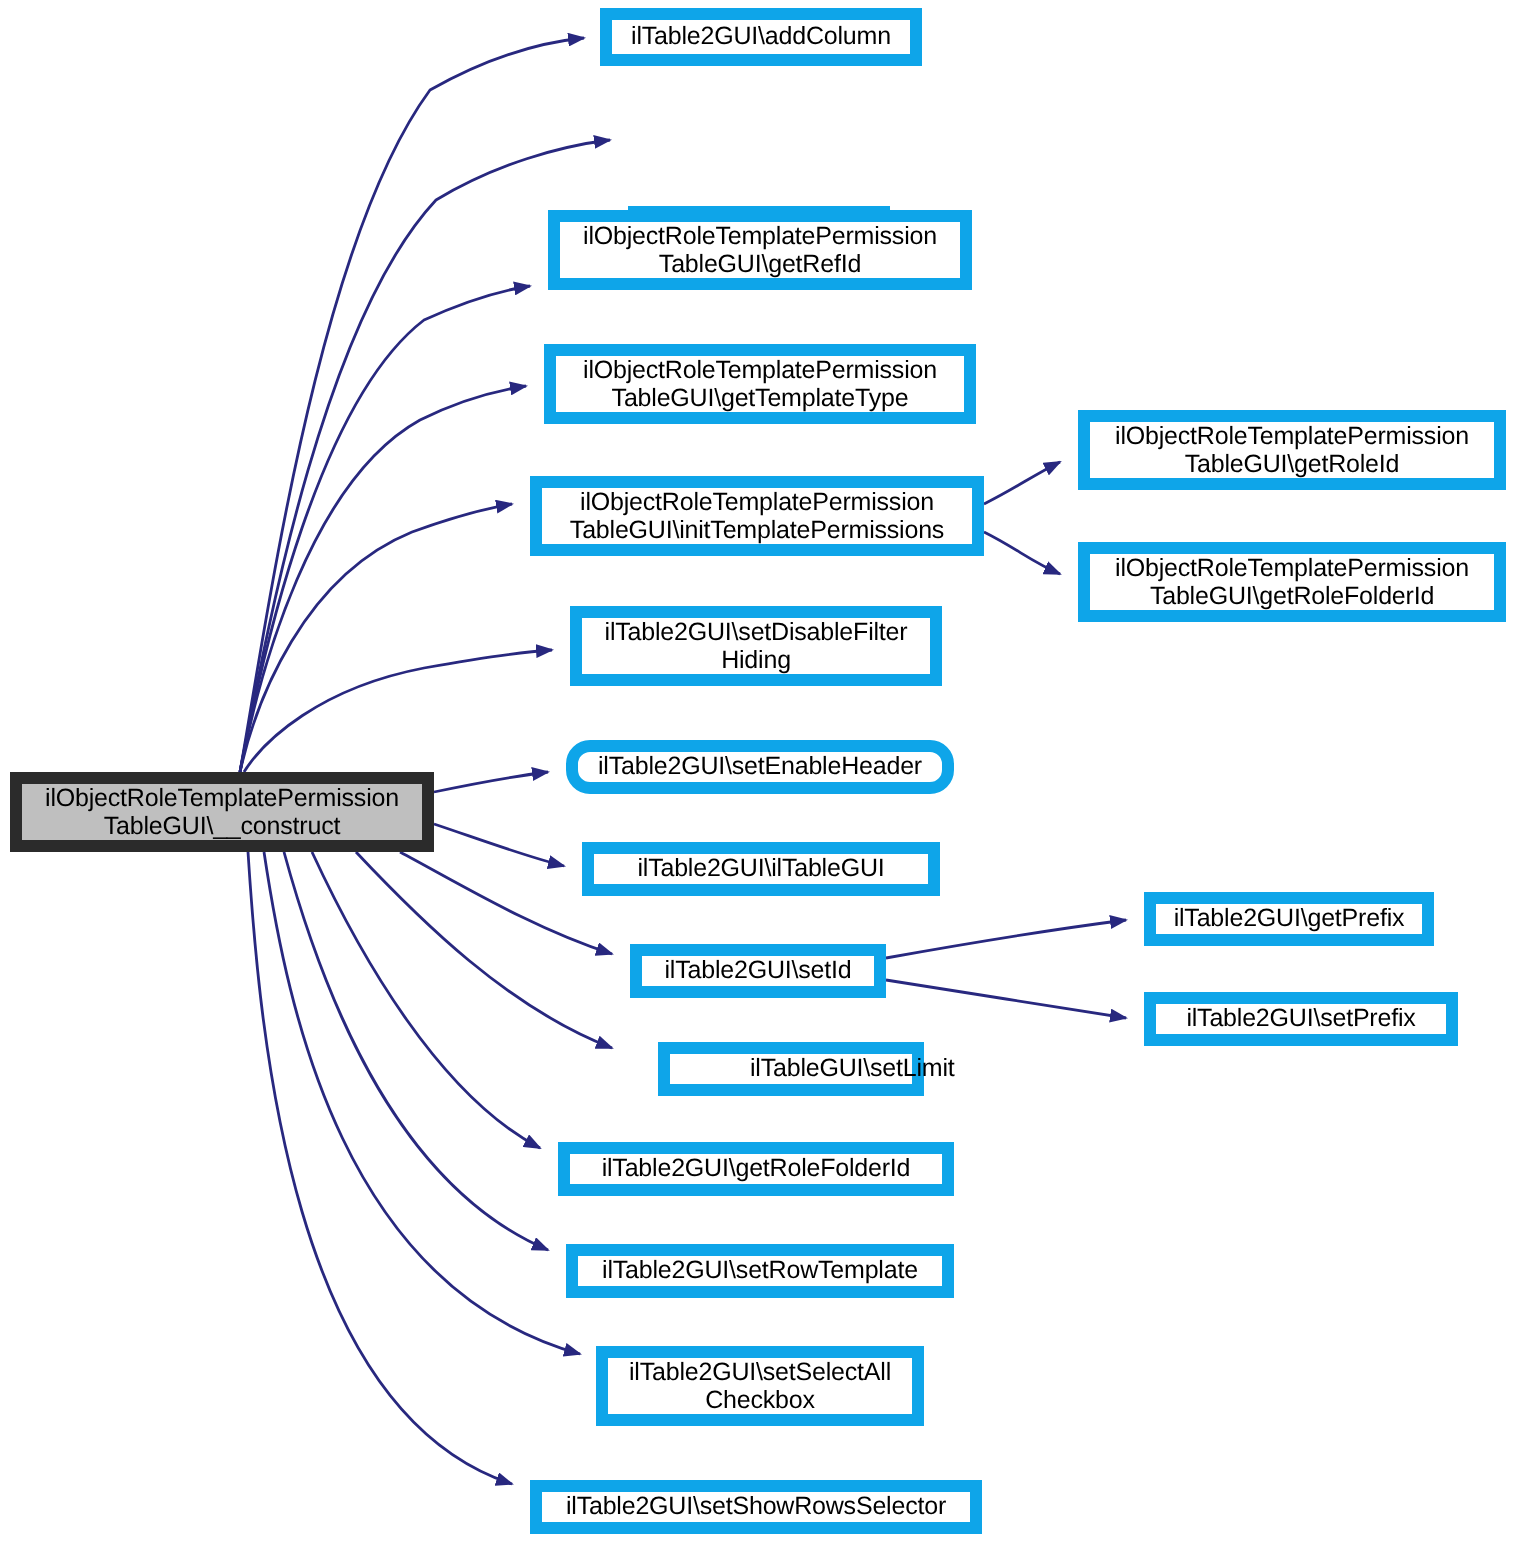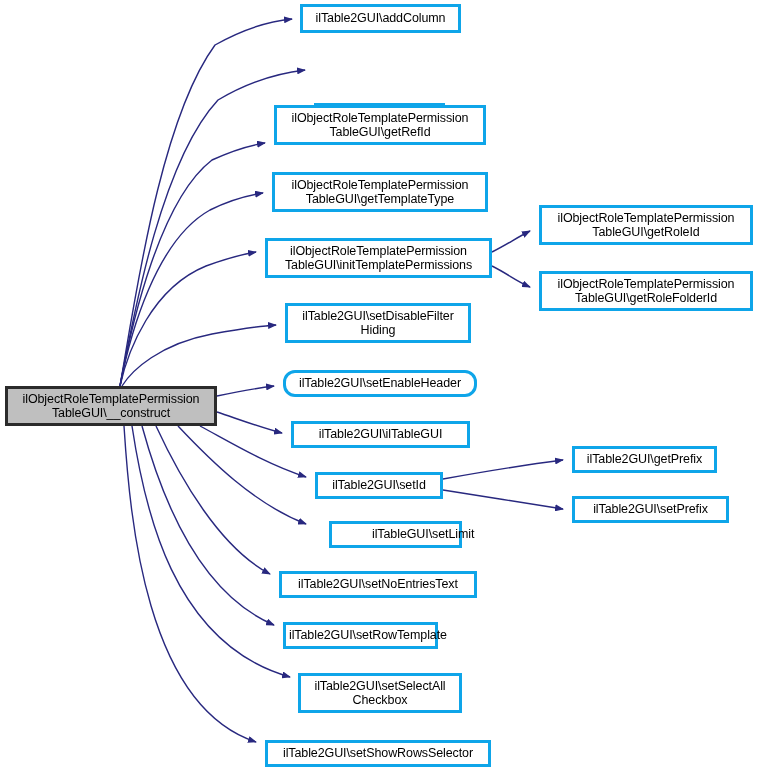--- a/index.html
+++ b/index.html
@@ -21,21 +21,21 @@
     position: absolute;
     left: 0;
     top: 0;
     width: 759px;
     height: 772px;
     pointer-events: none;
   }
   .node {
     position: absolute;
     box-sizing: border-box;
-    border: 3px solid #0ea5e9;
+    border: 6px solid #0ea5e9;
     background: #ffffff;
     color: #000000;
     font-size: 12.5px;
     line-height: 14.5px;
     display: flex;
     align-items: center;
     justify-content: center;
     text-align: center;
     white-space: pre-line;
     letter-spacing: -0.1px;
@@ -91,22 +91,22 @@
       <div class="node" style="left: 272px; top: 172px; width: 216px; height: 40px;"><span class="node-label">ilObjectRoleTemplatePermission
 TableGUI\getTemplateType</span></div>
       <div class="node" style="left: 265px; top: 238px; width: 227px; height: 40px;"><span class="node-label">ilObjectRoleTemplatePermission
 TableGUI\initTemplatePermissions</span></div>
       <div class="node" style="left: 285px; top: 303px; width: 186px; height: 40px;"><span class="node-label">ilTable2GUI\setDisableFilter
 Hiding</span></div>
       <div class="node" style="left: 283px; top: 370px; width: 194px; height: 27px; border-radius: 12px;"><span class="node-label">ilTable2GUI\setEnableHeader</span></div>
       <div class="node" style="left: 291px; top: 421px; width: 179px; height: 27px;"><span class="node-label">ilTable2GUI\ilTableGUI</span></div>
       <div class="node" style="left: 315px; top: 472px; width: 128px; height: 27px;"><span class="node-label">ilTable2GUI\setId</span></div>
       <div class="node" style="left: 329px; top: 521px; width: 133px; height: 27px; padding-left: 40px;"><span class="node-label">ilTableGUI\setLimit</span></div>
-      <div class="node" style="left: 279px; top: 571px; width: 198px; height: 27px;"><span class="node-label">ilTable2GUI\setNoEntriesText</span></div>
-      <div class="node" style="left: 283px; top: 622px; width: 155px; height: 27px;"><span class="node-label">ilTable2GUI\setRowTemplate</span></div>
+      <div class="node" style="left: 279px; top: 571px; width: 198px; height: 27px;"><span class="node-label">ilTable2GUI\getRoleFolderId</span></div>
+      <div class="node" style="left: 283px; top: 622px; width: 194px; height: 27px;"><span class="node-label">ilTable2GUI\setRowTemplate</span></div>
       <div class="node" style="left: 298px; top: 673px; width: 164px; height: 40px;"><span class="node-label">ilTable2GUI\setSelectAll
 Checkbox</span></div>
       <div class="node" style="left: 265px; top: 740px; width: 226px; height: 27px;"><span class="node-label">ilTable2GUI\setShowRowsSelector</span></div>
       <div class="node" style="left: 539px; top: 205px; width: 214px; height: 40px;"><span class="node-label">ilObjectRoleTemplatePermission
 TableGUI\getRoleId</span></div>
       <div class="node" style="left: 539px; top: 271px; width: 214px; height: 40px;"><span class="node-label">ilObjectRoleTemplatePermission
 TableGUI\getRoleFolderId</span></div>
       <div class="node" style="left: 572px; top: 446px; width: 145px; height: 27px;"><span class="node-label">ilTable2GUI\getPrefix</span></div>
       <div class="node" style="left: 572px; top: 496px; width: 157px; height: 27px;"><span class="node-label">ilTable2GUI\setPrefix</span></div>
     </div>

